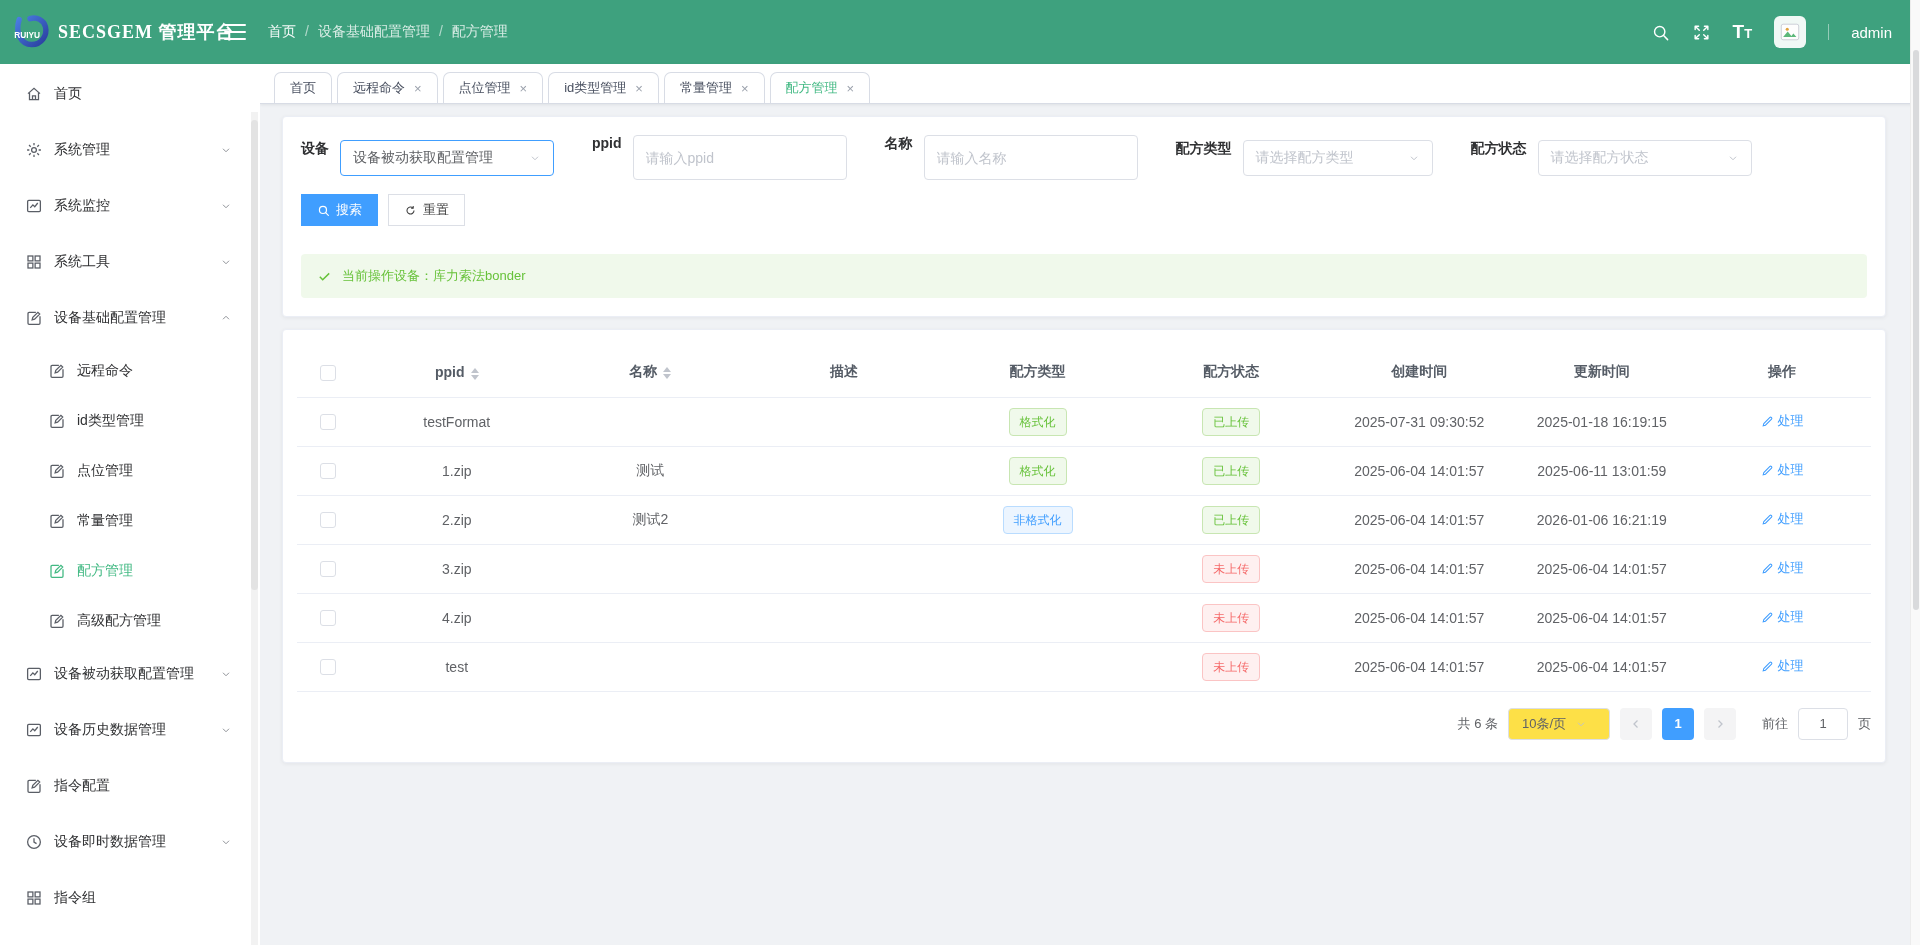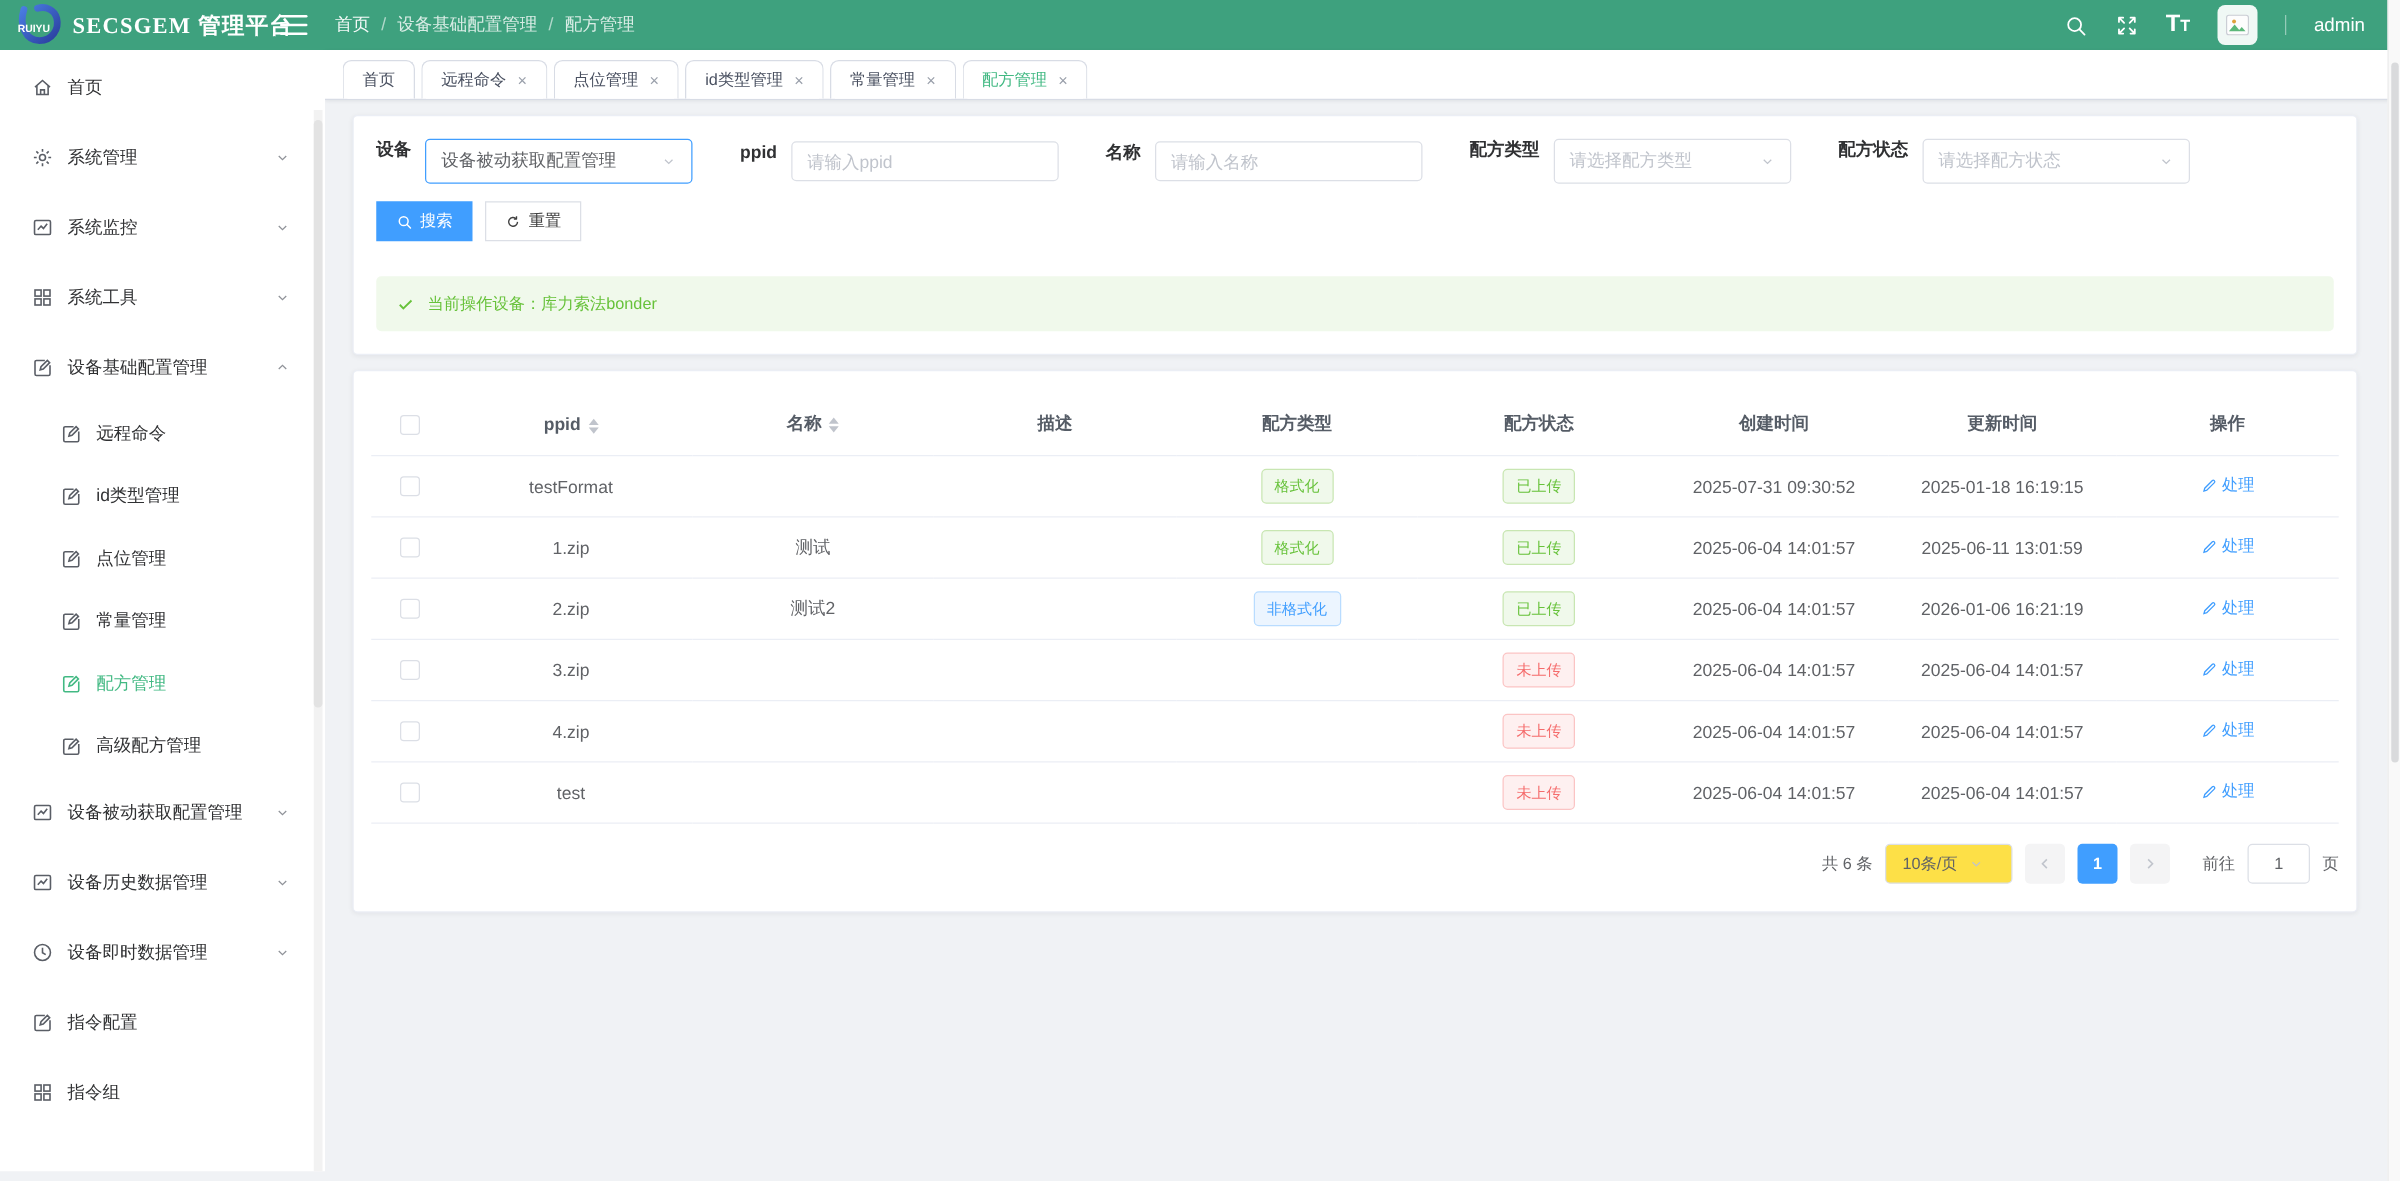--- a/index.html
+++ b/index.html
@@ -12,21 +12,21 @@
   *{box-sizing:border-box;margin:0;padding:0}
   body{
     width:1920px;height:945px;overflow:hidden;position:relative;
     background:#f0f2f5;
     font-family:"Liberation Sans","DejaVu Sans",sans-serif;
     font-size:14px;color:#606266;
   }
   svg{display:block}
 
   
-  .topbar{height:40px;background:var(--header-bg);display:flex;align-items:center;color:#fff}
+  .topbar{height:64px;background:var(--header-bg);display:flex;align-items:center;color:#fff}
   .brand{display:flex;align-items:center;gap:8px;padding-left:10px;width:216px;flex:none}
   .brand-logo{width:40px;height:40px;flex:none}
   .brand-title{font-family:"Liberation Serif","DejaVu Serif",serif;font-weight:700;font-size:18px;letter-spacing:1px;white-space:nowrap}
   .hamburger{width:22px;height:16px;display:flex;flex-direction:column;justify-content:space-between;cursor:pointer;margin-left:8px;flex:none}
   .hamburger i{display:block;height:2px;background:#fff;border-radius:1px}
   .breadcrumb{margin-left:22px;display:flex;align-items:center;font-size:14px;white-space:nowrap}
   .bc-item{color:rgba(255,255,255,.95)}
   .bc-item + .bc-item{color:rgba(255,255,255,.8)}
   .bc-item + .bc-item::before{content:attr(data-sep);margin:0 9px;color:rgba(255,255,255,.6)}
   .topbar-right{margin-left:auto;display:flex;align-items:center;gap:22px;padding-right:28px}
@@ -71,21 +71,21 @@
   .filter-row{display:flex;align-items:center}
   .f-group{display:flex;align-items:flex-start;margin-right:38px}
   .f-group:last-child{margin-right:0}
   .f-label{font-weight:700;color:#303133;margin-right:11px;white-space:nowrap}
   .f-control{width:214px;height:36px;border:1px solid #dcdfe6;border-radius:4px;display:flex;align-items:center;padding:0 12px;background:#fff;font-size:14px;color:#606266;cursor:pointer}
   .f-control.focused{border-color:var(--primary-blue)}
   .f-control.narrow{width:190px}
   .f-chevron{margin-left:auto;width:12px;height:12px;color:#c0c4cc}
   .f-chevron svg{width:100%;height:100%}
   .f-placeholder{color:#c0c4cc}
-  .f-input{width:214px;height:32px;border:1px solid #dcdfe6;border-radius:4px;padding:0 12px;font-size:14px;color:#606266;outline:none;font-family:inherit}
+  .f-input{width:214px;height:45px;border:1px solid #dcdfe6;border-radius:4px;padding:0 12px;font-size:14px;color:#606266;outline:none;font-family:inherit}
   .f-input::placeholder{color:#c0c4cc}
 
   .btn-row{display:flex;gap:10px;margin-top:14px}
   .btn{height:32px;padding:0 15px;border-radius:0;font-size:13px;display:inline-flex;align-items:center;gap:6px;cursor:pointer;border:1px solid transparent;font-family:inherit}
   .btn-primary{background:var(--primary-blue);color:#fff}
   .btn-plain{background:#fff;border-color:#dcdfe6;color:#404040}
   .btn-icon{width:13px;height:13px}
   .btn-icon svg{width:100%;height:100%}
 
   .alert{margin-top:28px;height:44px;background:#f0f9eb;border-radius:4px;display:flex;align-items:center;padding:0 16px;gap:10px;color:var(--success-green);font-size:13px}
@@ -352,41 +352,41 @@
           <span class="mi-chevron">
             <svg viewBox="0 0 24 24" fill="none" stroke="currentColor" stroke-width="2">
               <path d="M6 9.5l6 6 6-6"></path>
             </svg>
           </span>
         </div>
 
         <div class="menu-item">
           <span class="mi-icon">
             <svg viewBox="0 0 24 24" fill="none" stroke="currentColor" stroke-width="1.7">
+              <path d="M20 9.5V19a1.5 1.5 0 0 1-1.5 1.5h-13A1.5 1.5 0 0 1 4 19V6a1.5 1.5 0 0 1 1.5-1.5h9"></path>
+              <path d="M9.5 14.5l.9-3.3 6.8-6.8 2.4 2.4-6.8 6.8-3.3.9z"></path>
+            </svg>
+          </span>
+          <span class="mi-label">指令配置</span>
+
+        </div>
+
+        <div class="menu-item">
+          <span class="mi-icon">
+            <svg viewBox="0 0 24 24" fill="none" stroke="currentColor" stroke-width="1.7">
               <circle cx="12" cy="12" r="8.5"></circle>
               <path d="M12 7v5.2l3.4 2"></path>
             </svg>
           </span>
           <span class="mi-label">设备即时数据管理</span>
           <span class="mi-chevron">
             <svg viewBox="0 0 24 24" fill="none" stroke="currentColor" stroke-width="2">
               <path d="M6 9.5l6 6 6-6"></path>
             </svg>
           </span>
-        </div>
-
-        <div class="menu-item">
-          <span class="mi-icon">
-            <svg viewBox="0 0 24 24" fill="none" stroke="currentColor" stroke-width="1.7">
-              <path d="M20 9.5V19a1.5 1.5 0 0 1-1.5 1.5h-13A1.5 1.5 0 0 1 4 19V6a1.5 1.5 0 0 1 1.5-1.5h9"></path>
-              <path d="M9.5 14.5l.9-3.3 6.8-6.8 2.4 2.4-6.8 6.8-3.3.9z"></path>
-            </svg>
-          </span>
-          <span class="mi-label">指令配置</span>
-
         </div>
 
         <div class="menu-item">
           <span class="mi-icon">
             <svg viewBox="0 0 24 24" fill="none" stroke="currentColor" stroke-width="1.7">
               <rect x="4" y="4" width="6.5" height="6.5"></rect>
               <rect x="13.5" y="4" width="6.5" height="6.5"></rect>
               <rect x="4" y="13.5" width="6.5" height="6.5"></rect>
               <rect x="13.5" y="13.5" width="6.5" height="6.5"></rect>
             </svg>

